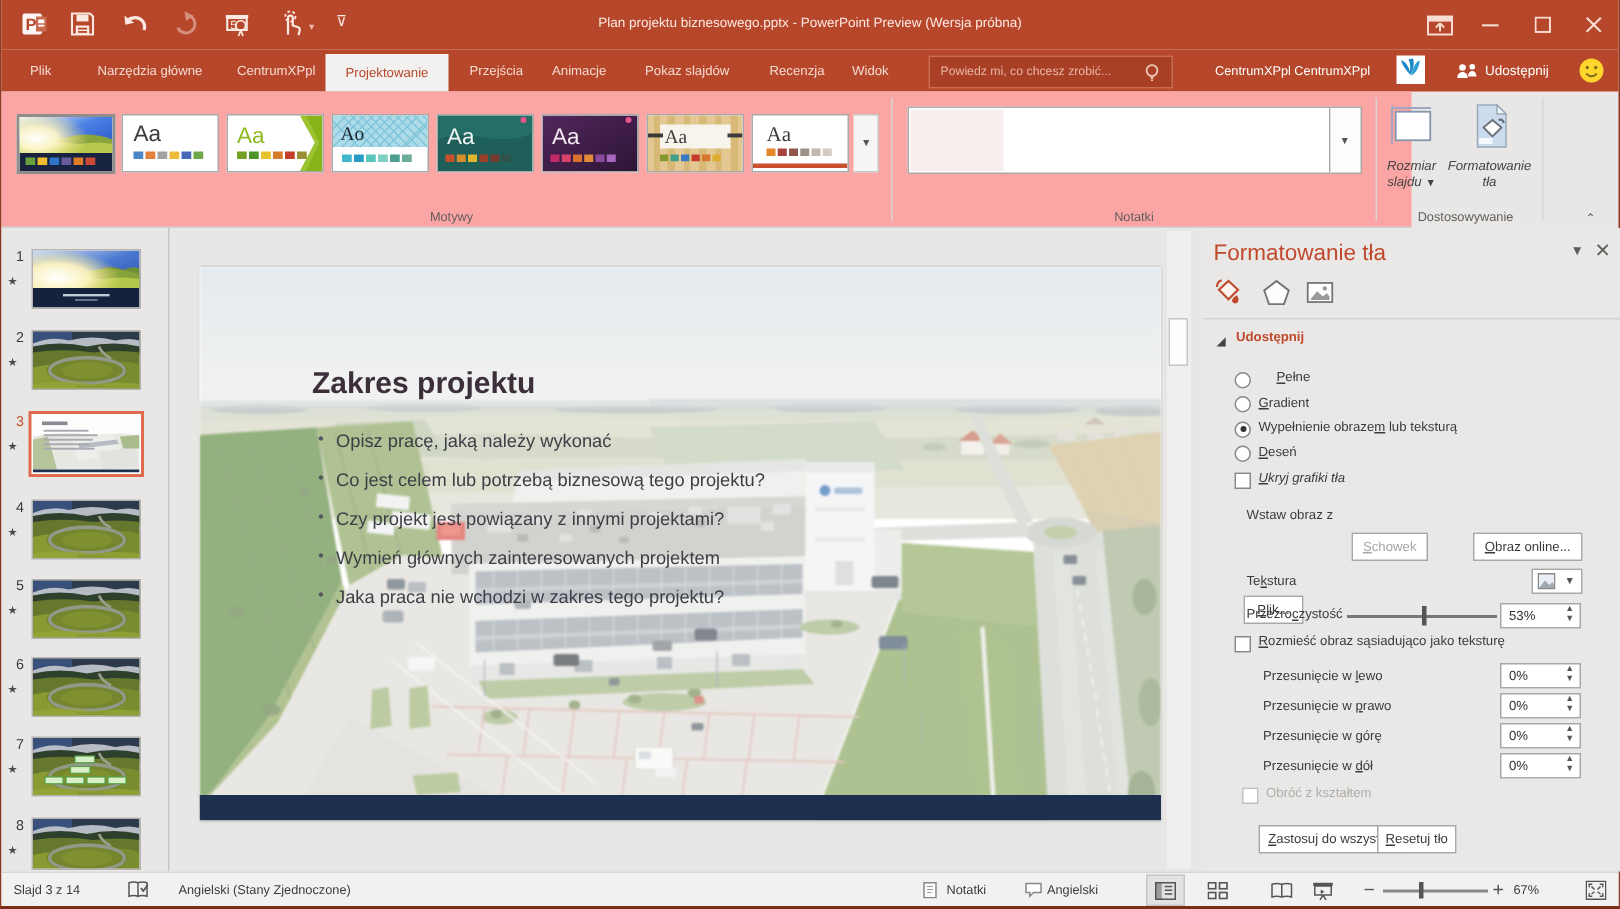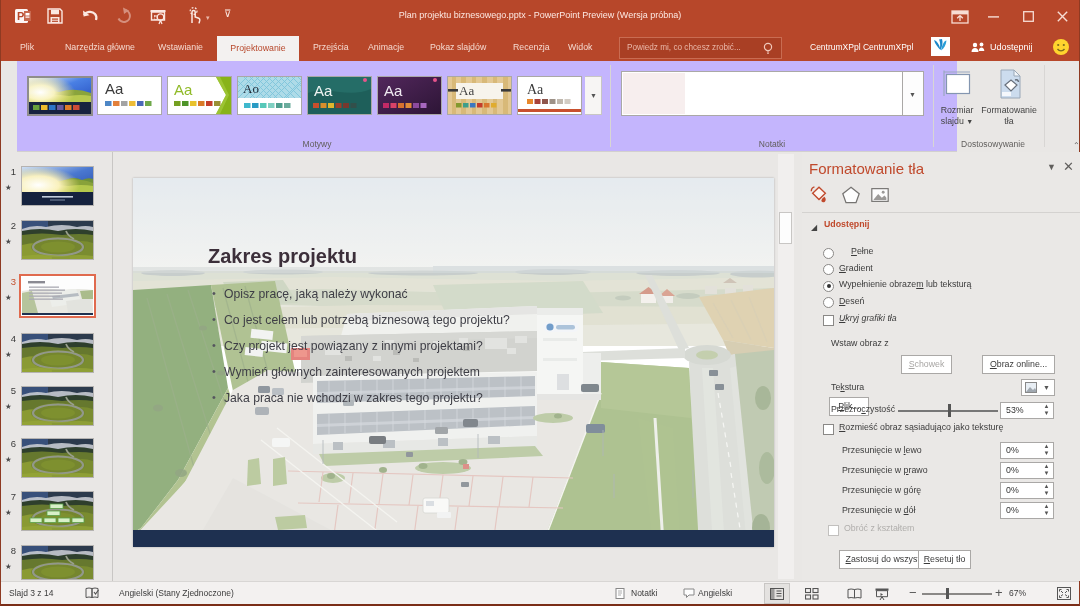--- a/index.html
+++ b/index.html
@@ -12,28 +12,28 @@
 #titletext { position:absolute; top:0; left:0; width:1078px; height:33px; text-align:center; line-height:31px; color:#fde9e3; font-size:9px; }
 .winbtn { position:absolute; top:0; height:33px; width:34px; color:#f7ddd4; text-align:center; line-height:33px; }
 
 #tabrow { position:absolute; left:0; top:33px; width:1078px; height:28px; background:#b7472a; }
 .tab { position:absolute; top:0; height:28px; line-height:28px; color:#f5dad0; font-size:8.8px; }
 #seltab { position:absolute; left:216px; top:3px; width:82px; height:25px; background:#f3f1f0; color:#b7472a; text-align:center; line-height:25px; font-size:8.8px; }
 #tellme { position:absolute; left:618px; top:3.5px; width:163px; height:22px; background:#a93f24; border:1px solid #c96c52; color:#e9b7a8; font-size:8.2px; line-height:20px; padding-left:7px; }
 #account { position:absolute; left:809px; top:0; height:28px; line-height:28px; color:#fff; font-size:8.5px; }
 #share { position:absolute; left:989px; top:0; height:28px; line-height:28px; color:#fff; font-size:9px; }
 
-#ribbon { position:absolute; left:16px; top:61px; width:940px; height:91px; background:#c4b5fd; border-bottom:1px solid #d2d0ce; }
+#ribbon { position:absolute; left:0; top:61px; width:940px; height:91px; background:#fca5a5; border-bottom:1px solid #d2d0ce; }
 .grplabel { position:absolute; top:78px; font-size:8.5px; color:#605e5c; text-align:center; }
 .vsep { position:absolute; top:4px; height:82px; width:1px; background:#d8d6d4; }
 .thumb { position:absolute; top:15px; width:65px; height:39px; background:#fff; border:1px solid #aaa8a6; }
 .thumb svg { position:absolute; left:0; top:0; }
 #variantbox { position:absolute; left:604px; top:10px; width:282px; height:45px; background:#fff; border:1px solid #aaa8a6; }
 #variantdrop { position:absolute; left:886px; top:10px; width:21px; height:45px; background:#fdfdfd; border:1px solid #aaa8a6; border-left:none; }
-.ribbtn { position:absolute; top:7px; width:58px; text-align:center; font-size:8.8px; color:#444; line-height:11.5px; }
+.ribbtn { position:absolute; top:7px; width:58px; text-align:center; font-size:8.8px; color:#444; line-height:11.5px;font-style:italic; }
 
 #leftpanel { position:absolute; left:0; top:152px; width:112px; height:429px; background:#e9e7e5; border-right:1px solid #c8c6c4; overflow:hidden; }
 .snum { position:absolute; left:0px; width:15px; text-align:right; font-size:9.5px; color:#3b3b3b; }
 .sstar { position:absolute; left:4px; width:12px; font-size:7.5px; color:#4a4a4a; }
 .sthumb { position:absolute; left:21px; width:71px; height:38px; background:#fff; outline:1px solid #b5b3b1; }
 #selframe { position:absolute; left:18px; top:121.5px; width:77px; height:44px; border:2px solid #e06a4e; background:#fff; }
 
 #workspace { position:absolute; left:113px; top:152px; width:687px; height:429px; background:#e9e7e5; }
 #slide { position:absolute; left:19px; top:26px; width:641px; height:369px; background:#fff; box-shadow:0 0 2px rgba(0,0,0,.25); overflow:hidden; }
 #vscroll { position:absolute; left:664px; top:2px; width:16px; height:425px; background:#f1efee; }
@@ -122,21 +122,21 @@
     <div class="winbtn" style="left:1010px;"><svg width="11" height="11" viewBox="0 0 11 11" style="margin-top:11px">
           <rect x="0.7" y="0.7" width="9.6" height="9.6" fill="none" stroke="#f7ddd4" stroke-width="1.3"></rect>
         </svg></div>
     <div class="winbtn" style="left:1044px;"><svg width="11" height="11" viewBox="0 0 11 11" style="margin-top:11px">
           <path d="M0.8 0.8 L10.2 10.2 M10.2 0.8 L0.8 10.2" stroke="#f7ddd4" stroke-width="1.4"></path>
         </svg></div>
   </div>
   <div id="tabrow">
     <span class="tab" style="left:19px">Plik</span>
     <span class="tab" style="left:64px">Narzędzia główne</span>
-    <span class="tab" style="left:157px">Wstawianie</span>
+    <span class="tab" style="left:157px">CentrumXPpl</span>
     <div id="seltab">Projektowanie</div>
     <span class="tab" style="left:312px">Przejścia</span>
     <span class="tab" style="left:367px">Animacje</span>
     <span class="tab" style="left:429px">Pokaz slajdów</span>
     <span class="tab" style="left:512px">Recenzja</span>
     <span class="tab" style="left:567px">Widok</span>
     <div id="tellme">Powiedz mi, co chcesz zrobić...
       <svg width="14" height="16" viewBox="0 0 14 16" style="position:absolute; right:6px; top:3px;">
         <circle cx="7" cy="6" r="3.6" fill="none" stroke="#f0c8ba" stroke-width="1.2"></circle>
         <path d="M5.7 9.5 h2.6 M5.9 11 h2.2 M6.3 12.5 h1.4" stroke="#f0c8ba" stroke-width="1"></path>

